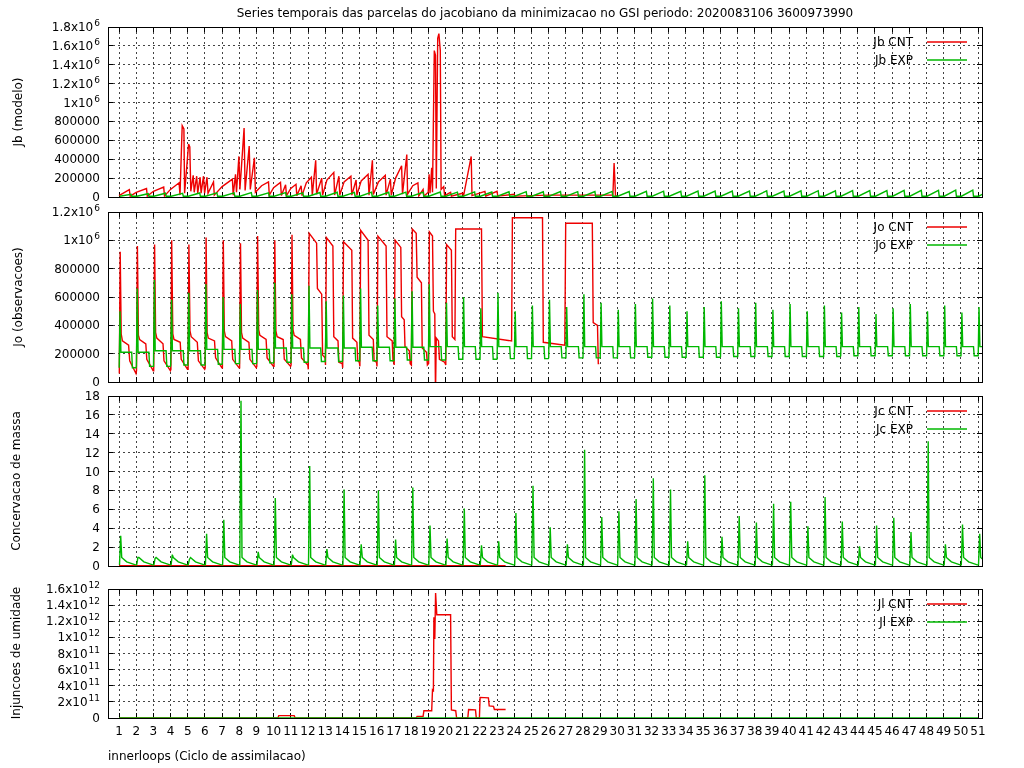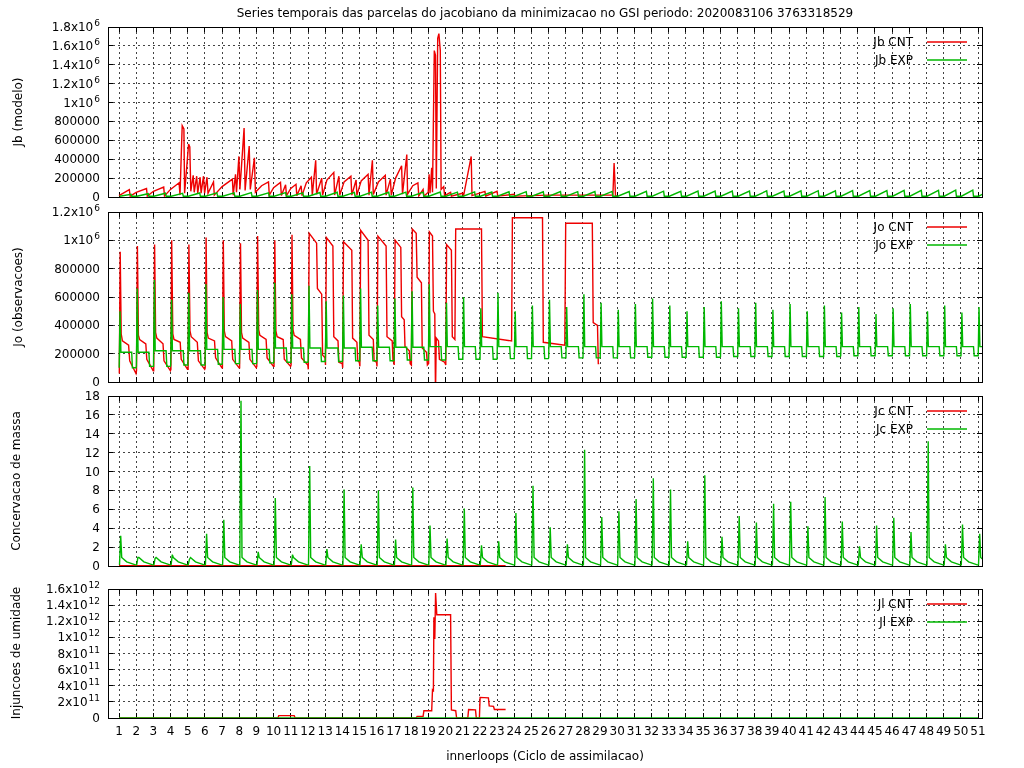--- a/index.html
+++ b/index.html
@@ -1,37 +1,37 @@
 <!DOCTYPE html>
 <html><head>
 <meta charset="utf-8">
 <style>
   html,body{margin:0;padding:0;background:#fff;}
   #canvas{position:relative;width:1024px;height:768px;background:#ffffff;
           font-family:"DejaVu Sans",sans-serif;color:#000;overflow:hidden;}
   .title{position:absolute;top:6px;left:108px;width:874px;text-align:center;font-size:12px;}
-  .xlabel{position:absolute;top:749px;left:108px;width:874px;text-align:center;font-size:12px;}
+  .xlabel{position:absolute;top:749px;left:108px;width:874px;font-size:12px;}
   .ylab{position:absolute;font-size:12px;white-space:nowrap;
         transform:translate(-50%,-50%) rotate(-90deg);}
   #yl0{left:18px;top:112px}
   #yl1{left:18px;top:297px}
   #yl2{left:16px;top:481px}
   #yl3{left:16px;top:653px}
   svg.plot{position:absolute;left:0;overflow:visible;}
   #plot0{top:27px}
   #plot1{top:212px}
   #plot2{top:396px}
   #plot3{top:589px}
   svg text{font-family:"DejaVu Sans",sans-serif;fill:#000;}
 </style>
 </head>
 <body>
 
 <div id="canvas">
-  <div class="title">Series temporais das parcelas do jacobiano da minimizacao no GSI periodo: 2020083106 3763318529</div>
+  <div class="title">Series temporais das parcelas do jacobiano da minimizacao no GSI periodo: 2020083106 3600973990</div>
 
   <div class="ylab" id="yl0">Jb (modelo)</div>
   <div class="ylab" id="yl1">Jo (observacoes)</div>
   <div class="ylab" id="yl2">Concervacao de massa</div>
   <div class="ylab" id="yl3">Injuncoes de umidade</div>
 
   <svg id="plot0" class="plot" width="1024" height="170">
       <defs>
         <clipPath id="cp0">
           <rect x="0" y="0" width="874" height="170"></rect>

